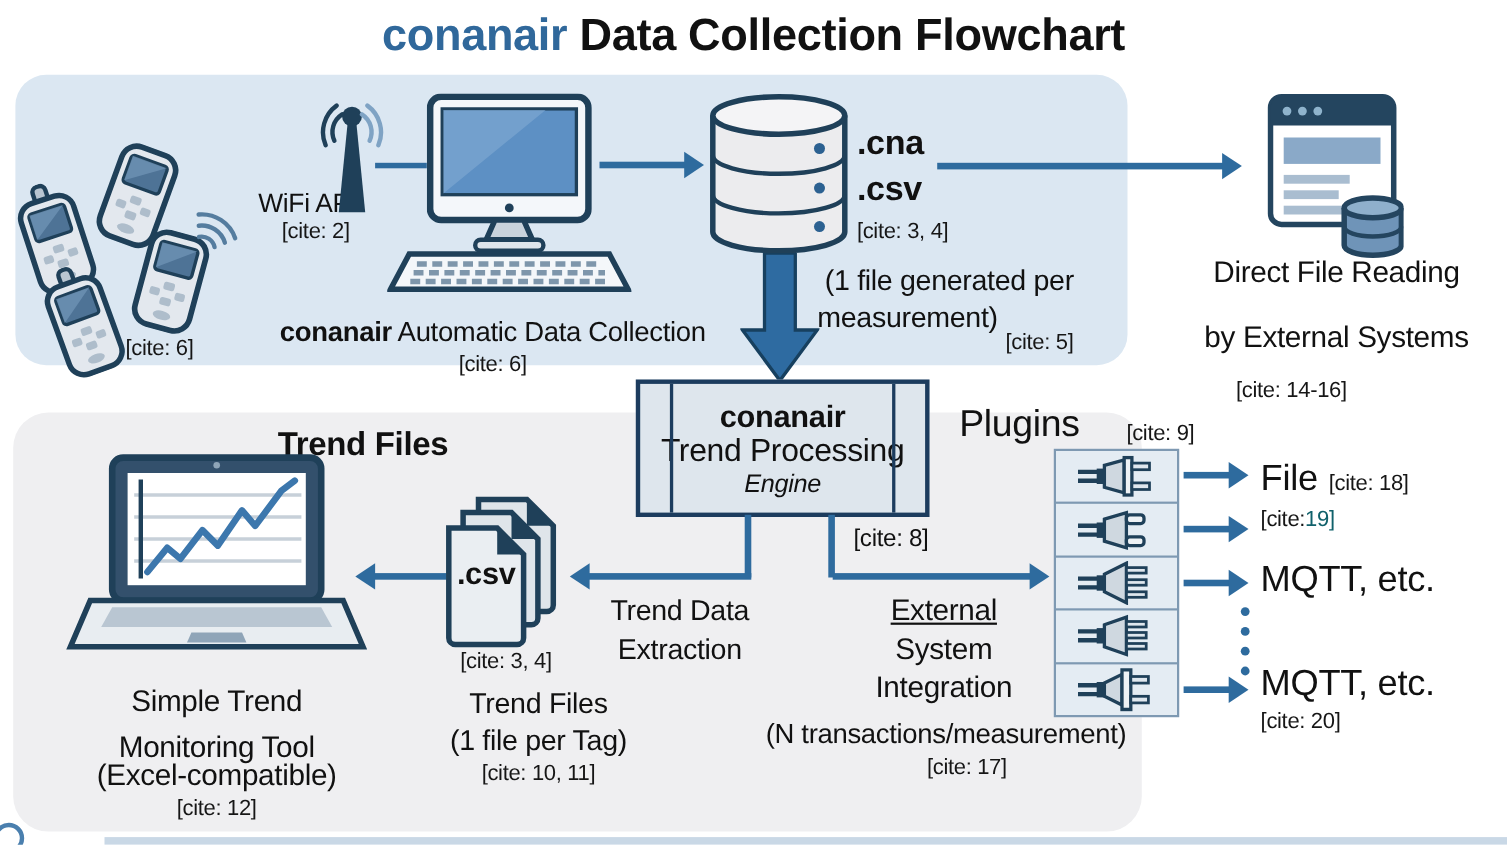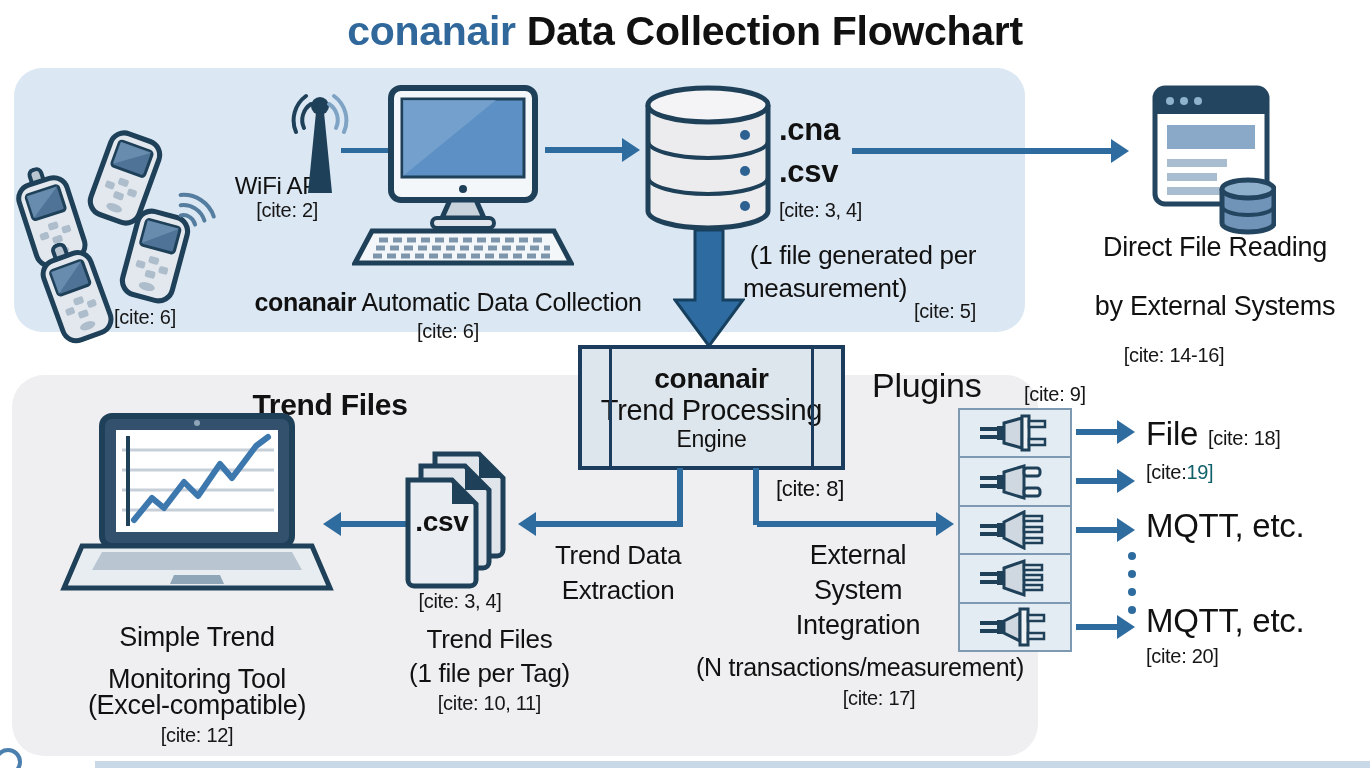--- a/index.html
+++ b/index.html
@@ -197,21 +197,21 @@
 </svg>
 <div class="abs ctr lbl27" style="left:1080px;top:232px;width:270px;">Direct File Reading</div>
 <div class="abs ctr lbl27" style="left:1080px;top:264px;width:270px;margin-top:27px;">by External Systems</div>
 <div class="abs ctr cite" style="left:1039px;top:298px;width:270px;margin-top:46px;">[cite: 14-16]</div>
 
 <div class="abs" id="engine-box">
   <div class="engine-inner" style="left:27px;"></div>
   <div class="engine-inner" style="right:27px;"></div>
   <div style="font-size:28px;font-weight:bold;">conanair</div>
   <div style="font-size:29px;">Trend Processing</div>
-  <div style="font-size:23px;">Engine</div>
+  <div style="font-size:23px;font-style:italic;">Engine</div>
 </div>
 <div class="abs ctr" style="left:755px;top:476px;width:110px;font-size:22px;">[cite: 8]</div>
 
 <div class="vline" style="left:677px;top:468px;height:57px;"></div>
 <div class="arr l" style="left:535px;top:521px;width:148px;"></div>
 <div class="vline" style="left:753px;top:468px;height:57px;"></div>
 <div class="arr r" style="left:757px;top:521px;width:180px;"></div>
 <div class="arr l" style="left:340px;top:521px;width:66px;"></div>
 
 <div class="abs ctr" style="left:230px;top:388px;width:200px;font-size:30px;font-weight:bold;">Trend Files</div>
@@ -247,21 +247,21 @@
 </svg>
 <div class="abs ctr" style="left:408px;top:506px;width:68px;font-size:28px;font-weight:bold;">.csv</div>
 <div class="abs ctr cite" style="left:400px;top:590px;width:120px;">[cite: 3, 4]</div>
 <div class="abs ctr lbl26" style="left:397px;top:624px;width:185px;">Trend Files</div>
 <div class="abs ctr lbl26" style="left:397px;top:658px;width:185px;">(1 file per Tag)</div>
 <div class="abs ctr cite" style="left:397px;top:692px;width:185px;">[cite: 10, 11]</div>
 
 <div class="abs ctr lbl26" style="left:528px;top:540px;width:180px;">Trend Data</div>
 <div class="abs ctr lbl26" style="left:528px;top:575px;width:180px;">Extraction</div>
 
-<div class="abs ctr lbl27" style="left:778px;top:540px;width:160px;">External</div>
+<div class="abs ctr lbl27" style="left:778px;top:540px;width:160px;text-decoration:underline;">External</div>
 <div class="abs ctr lbl27" style="left:778px;top:575px;width:160px;">System</div>
 <div class="abs ctr lbl27" style="left:778px;top:610px;width:160px;">Integration</div>
 <div class="abs ctr" style="left:685px;top:653px;width:350px;font-size:25px;">(N transactions/measurement)</div>
 <div class="abs ctr cite" style="left:704px;top:687px;width:350px;">[cite: 17]</div>
 
 <div class="abs" style="left:872px;top:366px;width:145px;font-size:34px;text-align:left;">Plugins</div>
 <div class="abs cite" style="left:1024px;top:383px;">[cite: 9]</div>
 
 <div class="abs" id="plug-box">
   <div class="plug-cell">

